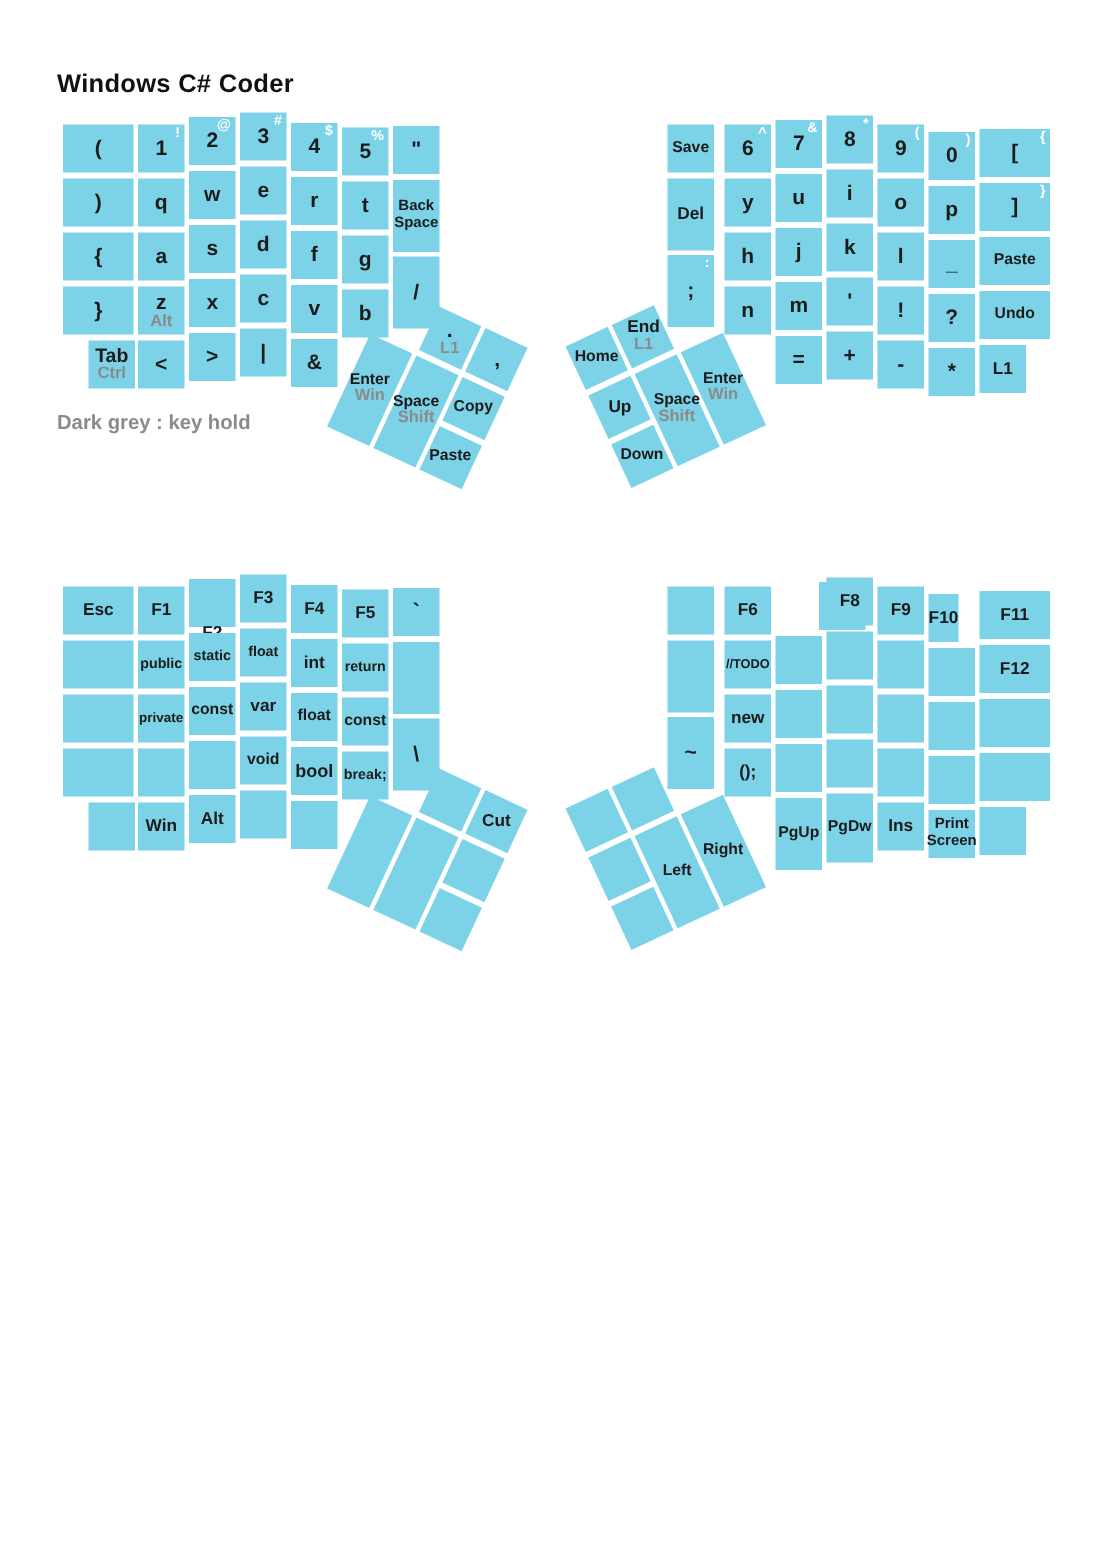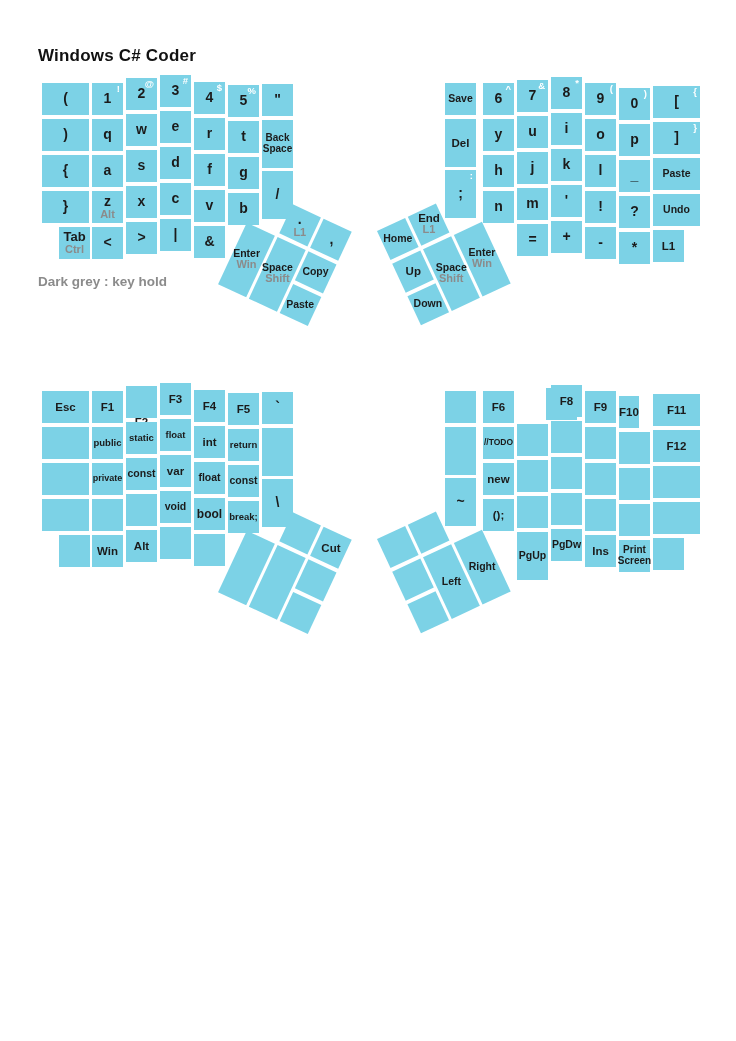--- a/index.html
+++ b/index.html
@@ -441,21 +441,21 @@
     </div>
     <div class="key" style="width: 31px; height: 32px; left: 551px; top: 421px;">
       <div class="kc"></div>
     </div>
     <div class="key" style="width: 31px; height: 32px; left: 551px; top: 457px;">
       <div class="kc"></div>
     </div>
     <div class="key" style="width: 31px; height: 32px; left: 551px; top: 493px;">
       <div class="kc"></div>
     </div>
-    <div class="key" style="width: 31px; height: 32px; left: 551px; top: 529px;">
+    <div class="key" style="width: 31px; height: 46px; left: 551px; top: 529px;">
       <div class="kc"><span class="main" style="font-size: 10.5px;">PgDw</span></div>
     </div>
     <div class="key" style="width: 31px; height: 32px; left: 585px; top: 391px;">
       <div class="kc"><span class="main" style="font-size: 11.5px;">F9</span></div>
     </div>
     <div class="key" style="width: 31px; height: 32px; left: 585px; top: 427px;">
       <div class="kc"></div>
     </div>
     <div class="key" style="width: 31px; height: 32px; left: 585px; top: 463px;">
       <div class="kc"></div>

